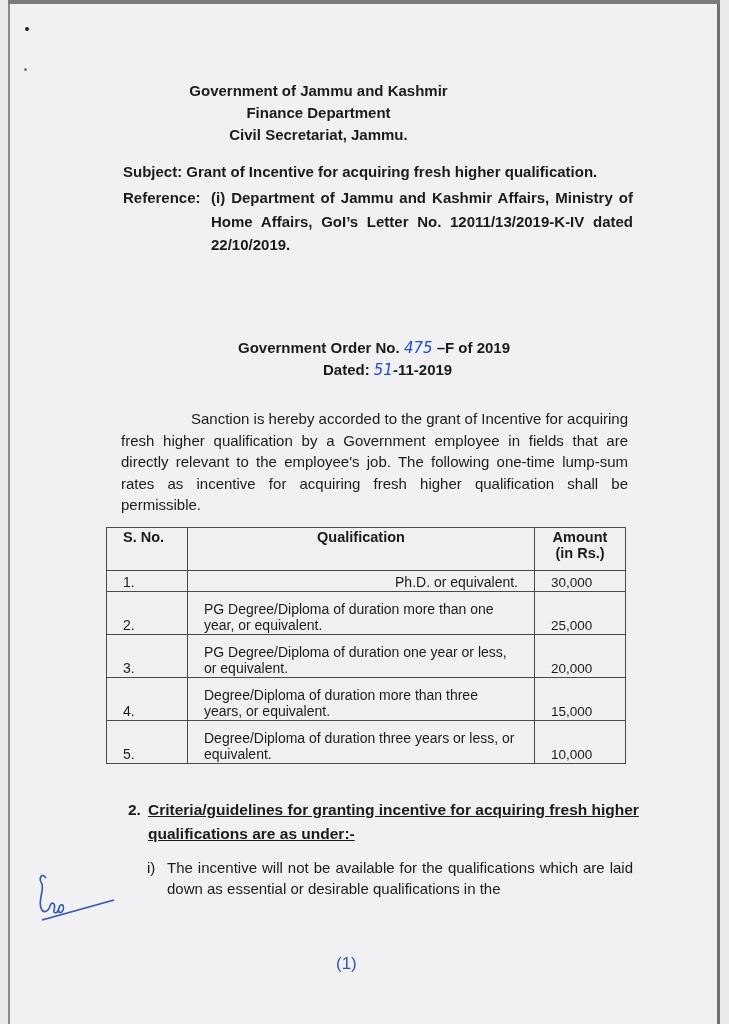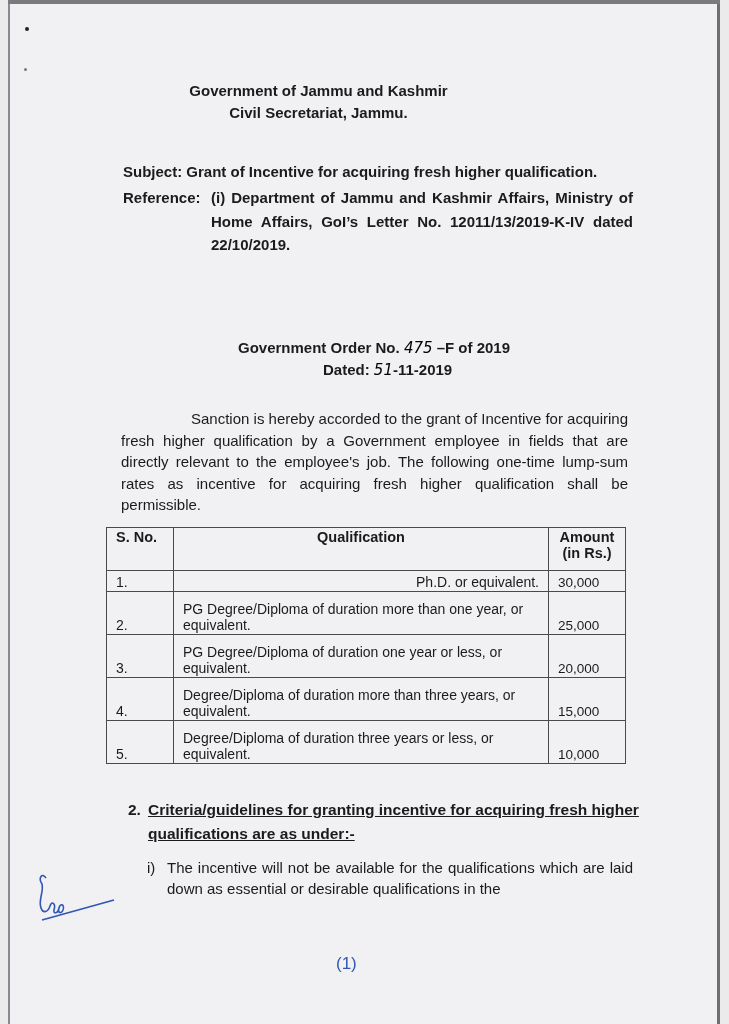--- a/index.html
+++ b/index.html
@@ -18,29 +18,29 @@
   .top-edge { position:absolute; left:8px; top:0; width:712px; height:4px; background:#7b7b7e; }
   .speck { position:absolute; border-radius:50%; background:#222; }
   .header { position:absolute; top:80px; left:0; width:581px; text-align:center; font-weight:bold; font-size:15px; line-height:22px; }
   .header div { margin-left: 56px; }
   .subject { position:absolute; left:123px; top:163px; font-weight:bold; font-size:15px; }
   .refs { position:absolute; left:123px; top:186px; width:510px; font-weight:bold; font-size:15px; line-height:23.5px; }
   .ref-label { position:absolute; left:0; top:0; }
   .ref-item { margin-left:88px; text-align:justify; text-align-last:left; }
   .ref-item.first { text-indent: 0; }
   .order { position:absolute; left:238px; top:337px; font-weight:bold; font-size:15px; line-height:22px; }
-  .order .hand { color:#000000; font-style:italic; font-weight:normal; font-family:"DejaVu Sans", sans-serif; }
+  .order .hand { color:#1d4ed8; font-style:italic; font-weight:normal; font-family:"DejaVu Sans", sans-serif; }
   .dated { margin-left:85px; }
   .para { position:absolute; left:121px; top:408px; width:507px; font-size:15px; line-height:21.5px; text-align:justify; }
   .para .indent { display:inline-block; width:70px; }
   table.tbl {
     position:absolute; left:106px; top:527px; width:520px;
     border-collapse:collapse; font-size:14px;
   }
-  table.tbl td, table.tbl th { border:1.5px solid #4a4a4c; padding:1px 9px; vertical-align:bottom; }
+  table.tbl td, table.tbl th { border:1.5px solid #4a4a4c; padding:1px 16px; vertical-align:bottom; }
   table.tbl th { font-weight:bold; font-size:14.5px; vertical-align:top; text-align:center; height:40px; }
   table.tbl th.sno { text-align:left; }
   table.tbl td.amount { font-size:13.5px; }
   .col-sno { width:48px; }
   .col-amt { width:58px; }
   .crit { position:absolute; left:128px; top:798px; font-weight:bold; font-size:15.5px; line-height:24px; }
   .crit .num { position:absolute; left:0; top:0; }
   .crit .txt { margin-left:20px; text-decoration:underline; display:block; width:495px; }
   .item-i { position:absolute; left:147px; top:857px; width:486px; font-size:15px; line-height:21px; text-align:justify; }
   .item-i .lbl { position:absolute; left:0; top:0; }
@@ -52,20 +52,21 @@
 <body>
 
 <div class="top-edge"></div>
 <div class="page">
 </div>
 <div class="speck" style="left:25px;top:27px;width:4px;height:4px;"></div>
 <div class="speck" style="left:24px;top:68px;width:3px;height:3px;background:#777;"></div>
 
 <div class="header">
   <div>Government of Jammu and Kashmir</div>
+  <div>Finance Department</div>
   <div>Civil Secretariat, Jammu.</div>
 </div>
 
 <div class="subject">Subject:  Grant of Incentive for acquiring fresh higher qualification.</div>
 
 <div class="refs">
   <span class="ref-label">Reference:</span>
   <div class="ref-item first">(i) Department of Jammu and Kashmir Affairs, Ministry of Home Affairs, GoI’s Letter No. 12011/13/2019-K-IV dated 22/10/2019.</div>
 </div>
 

